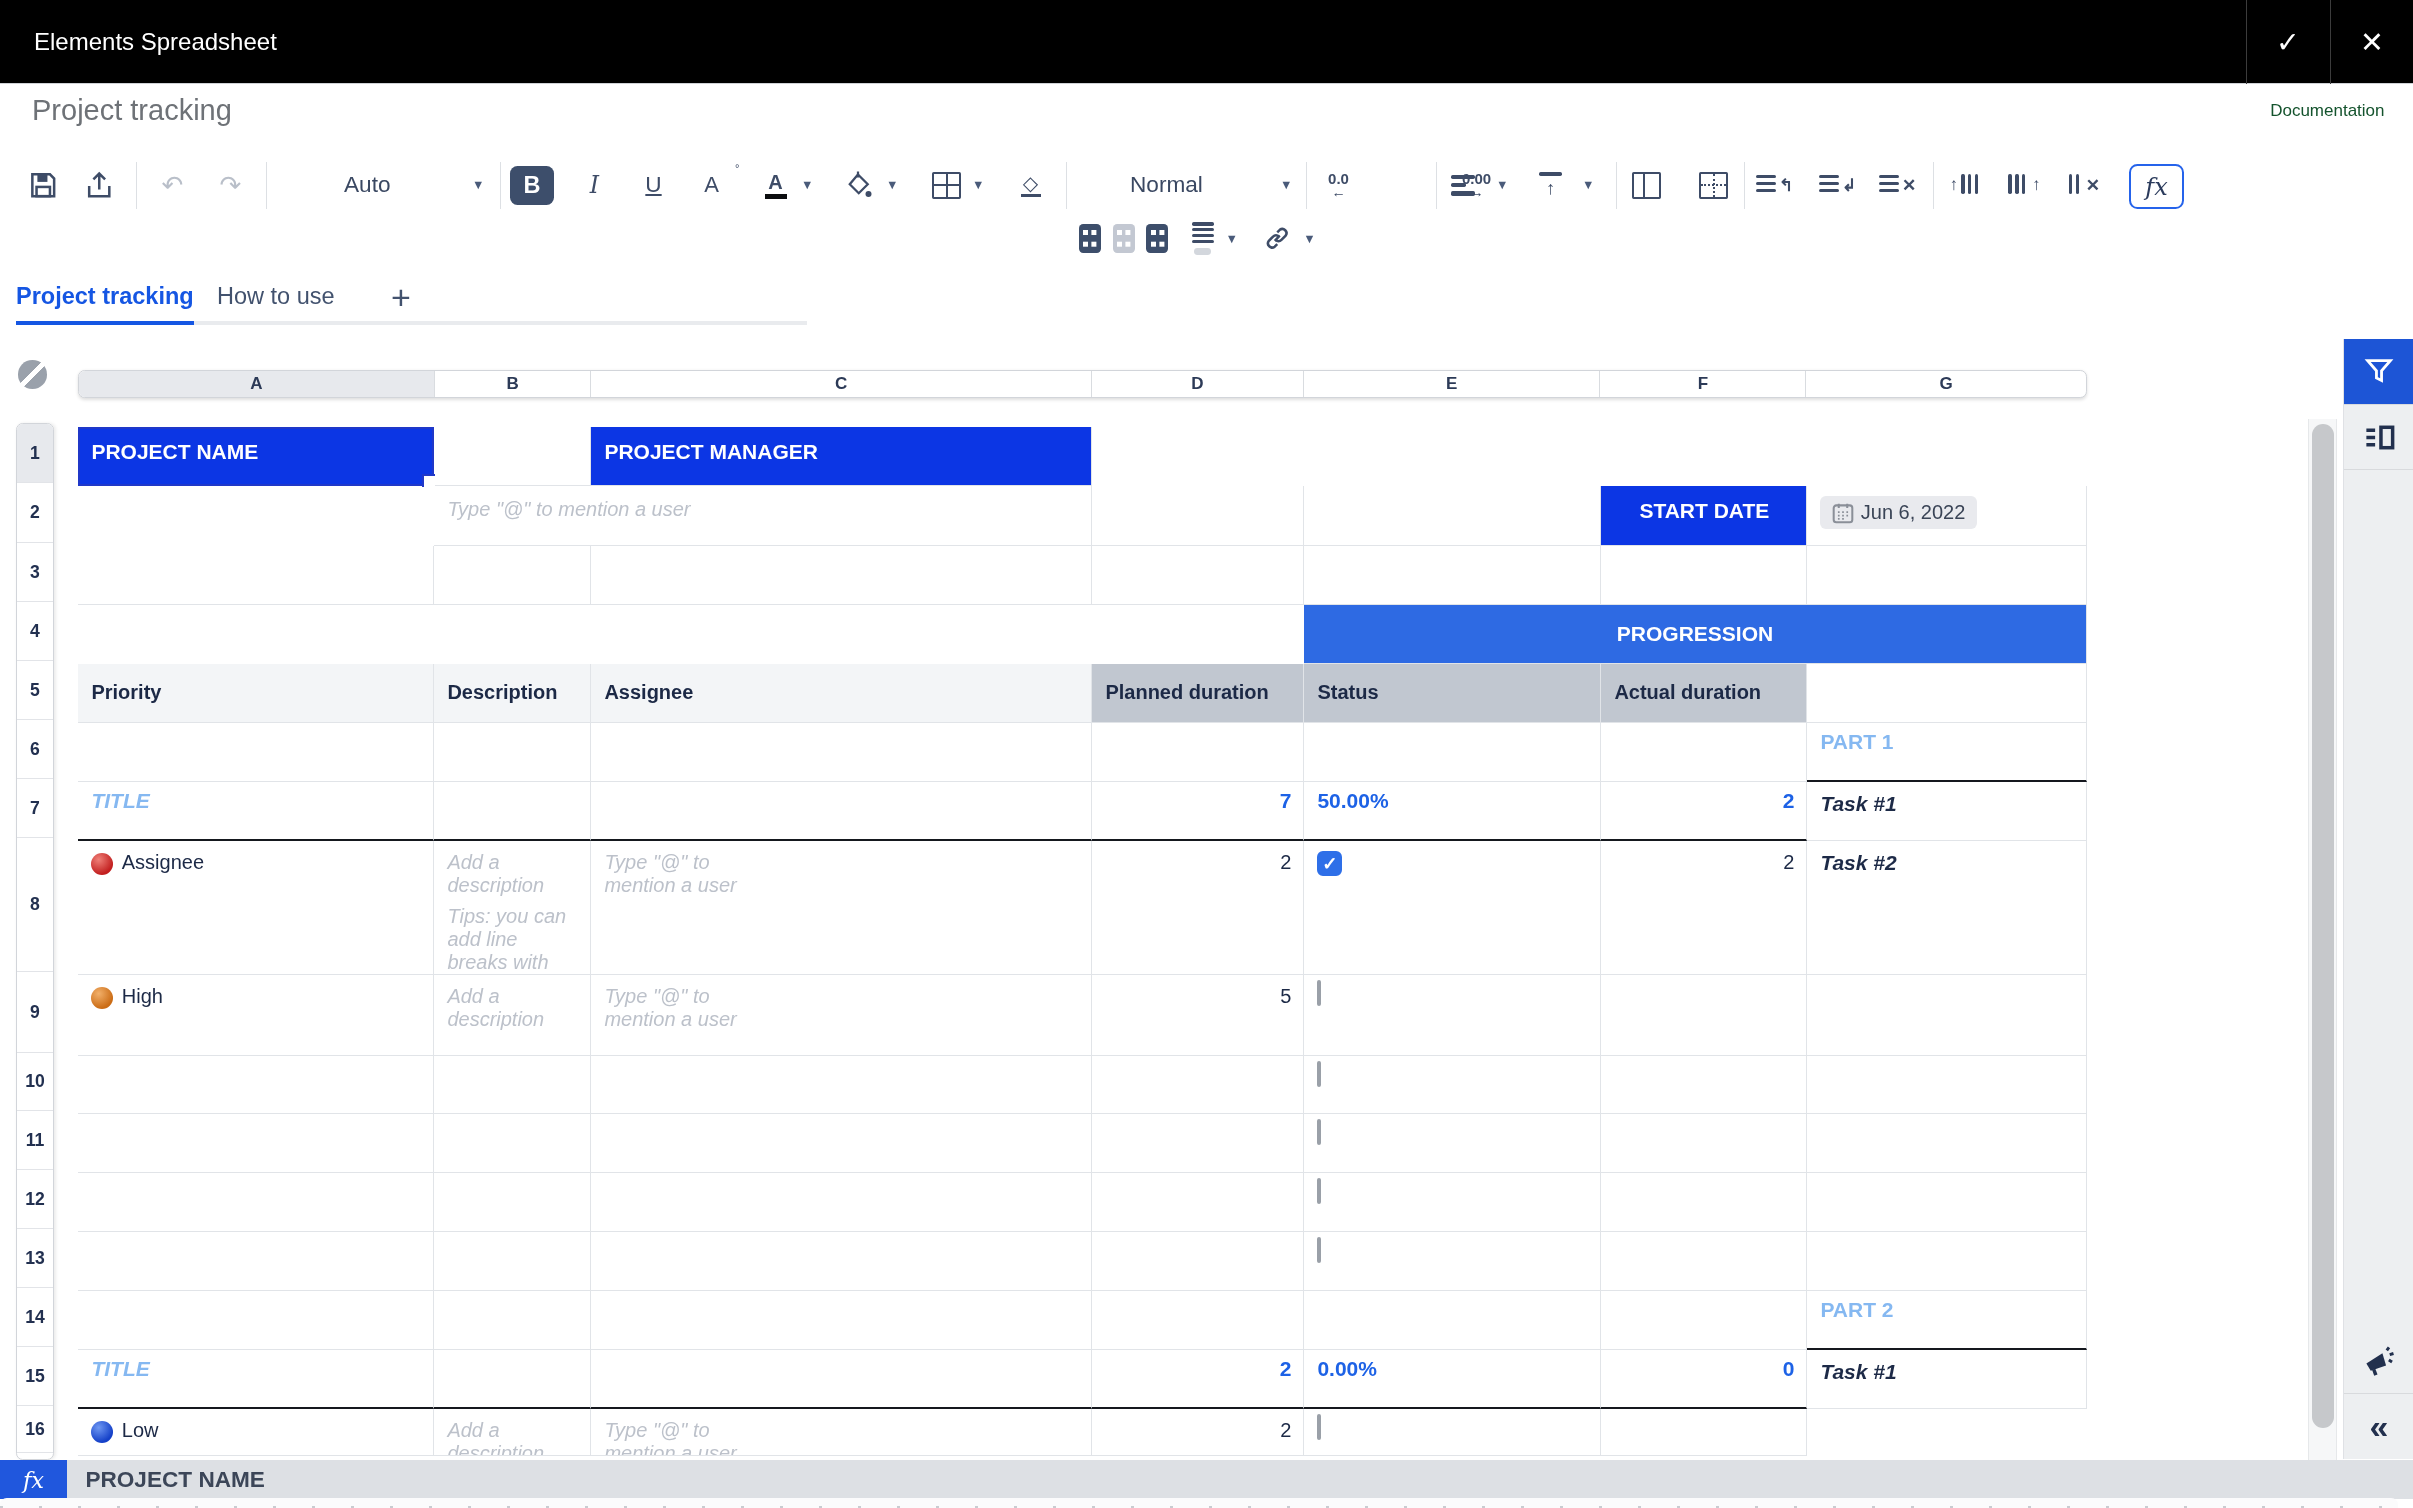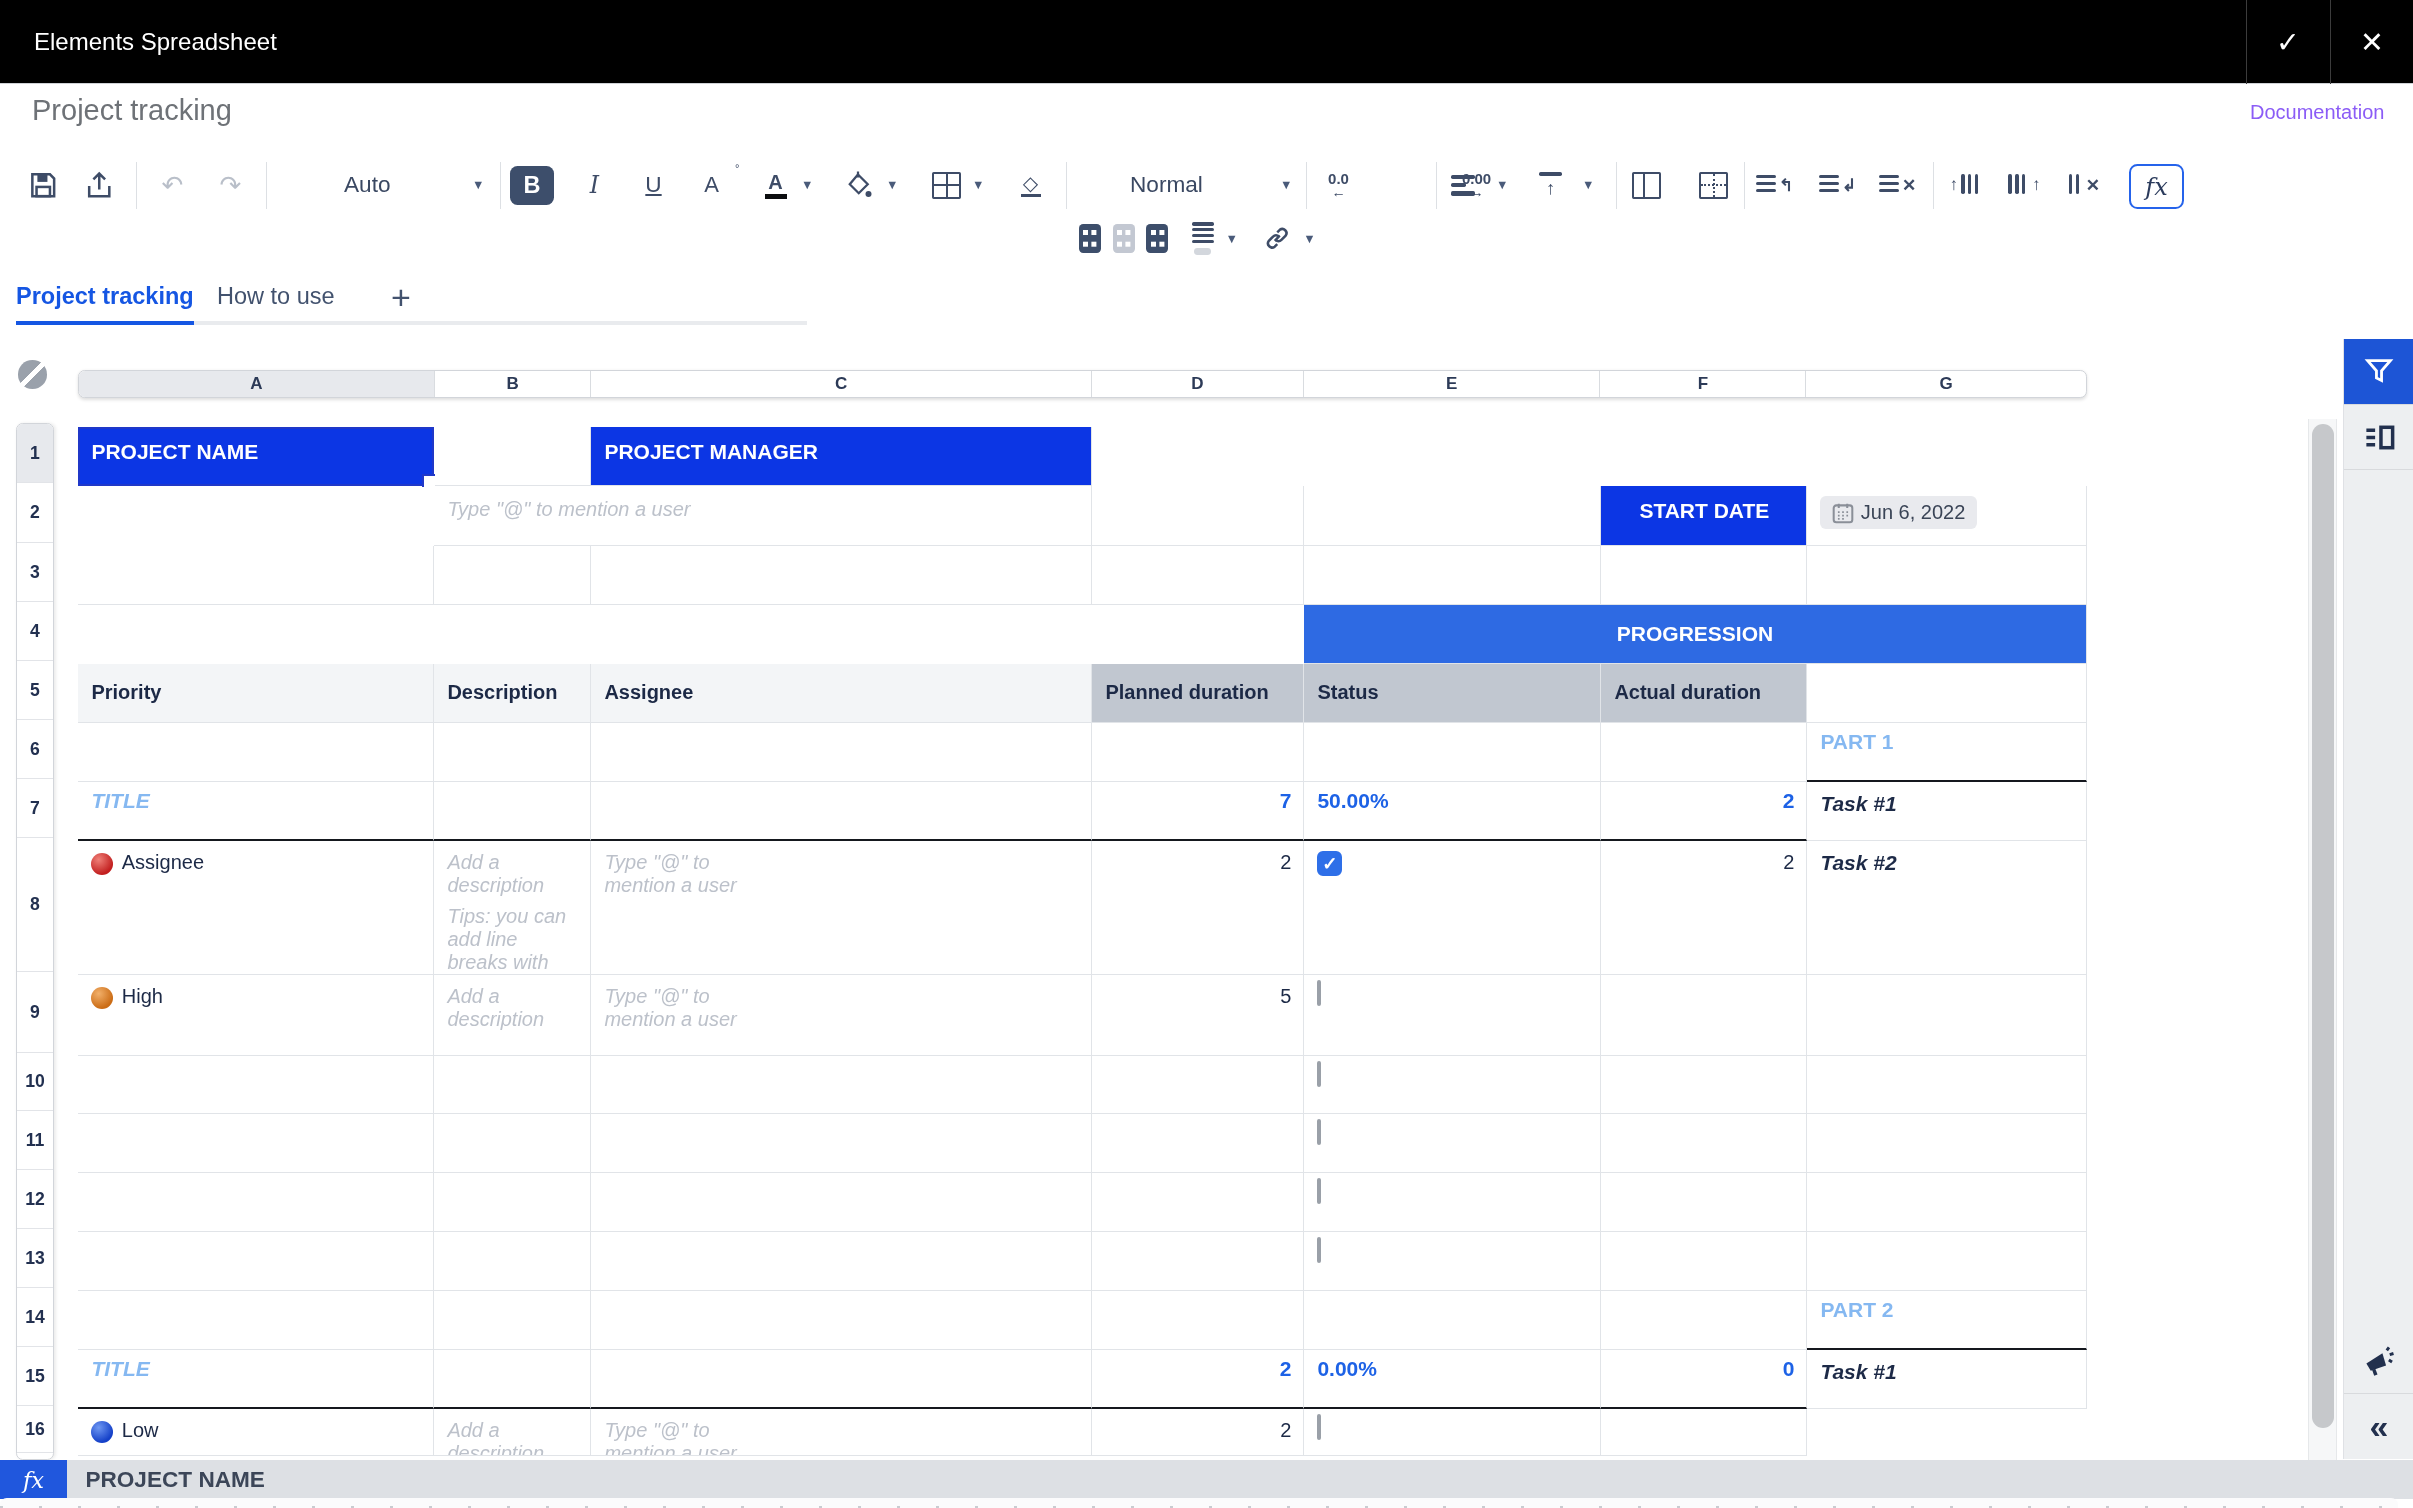--- a/index.html
+++ b/index.html
@@ -8,21 +8,21 @@
 
   
   .titlebar { position:absolute; left:0; top:0; width:2413px; height:84px; background:#000; border-bottom:0.8px solid #cfd2d6;}
   .tb-title { position:absolute; left:34px; top:0; line-height:84px; color:#fff; font-size:24px; font-weight:500;}
   .tb-btn { position:absolute; top:0; width:83px; height:84px; border-left:0.8px solid #3c3c3c;
     color:#fff; font-size:28.5px; display:flex; align-items:center; justify-content:center; cursor:pointer;}
   .tb-confirm { left:2246px; } .tb-close { left:2330px; }
 
   
   .doc-title { position:absolute; left:32px; top:94px; font-size:29px; color:#6e7277; }
-  .doc-link  { position:absolute; right:28.5px; top:101px; font-size:20px; color:#8b5cf6; cursor:pointer; }
+  .doc-link  { position:absolute; right:28.5px; top:101px; font-size:17px; color:#14532d; cursor:pointer; }
 
   
   .trow1 { position:absolute; left:0; top:159px; width:2413px; height:52px; }
   .trow2 { position:absolute; left:1079px; top:215px; height:47px; display:flex; align-items:center; gap:11.7px;}
   .ti { position:absolute; top:6.7px; height:39px; width:39px; display:flex; align-items:center; justify-content:center;
         color:#3e4c67; cursor:pointer; }
   .tdiv { position:absolute; top:2.5px; height:47px; border-left:0.8px solid #dde0e4; }
   .muted { color:#b9bfc9; }
   .glyph30 { font-size:26px; }
   .caret { position:absolute; top:6.7px; height:39px; width:18.4px; display:flex; align-items:center; justify-content:center;

